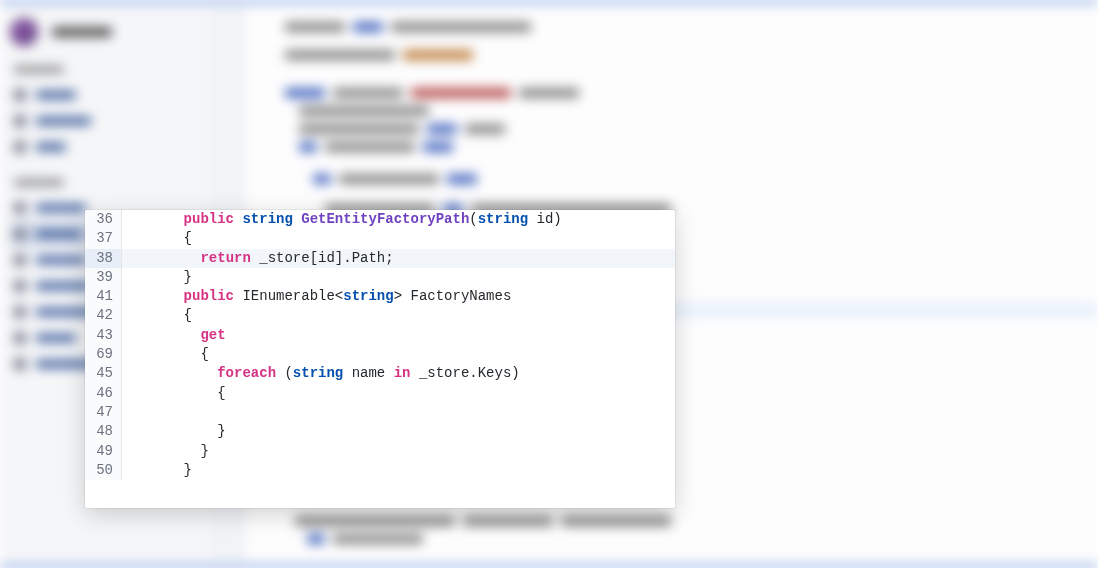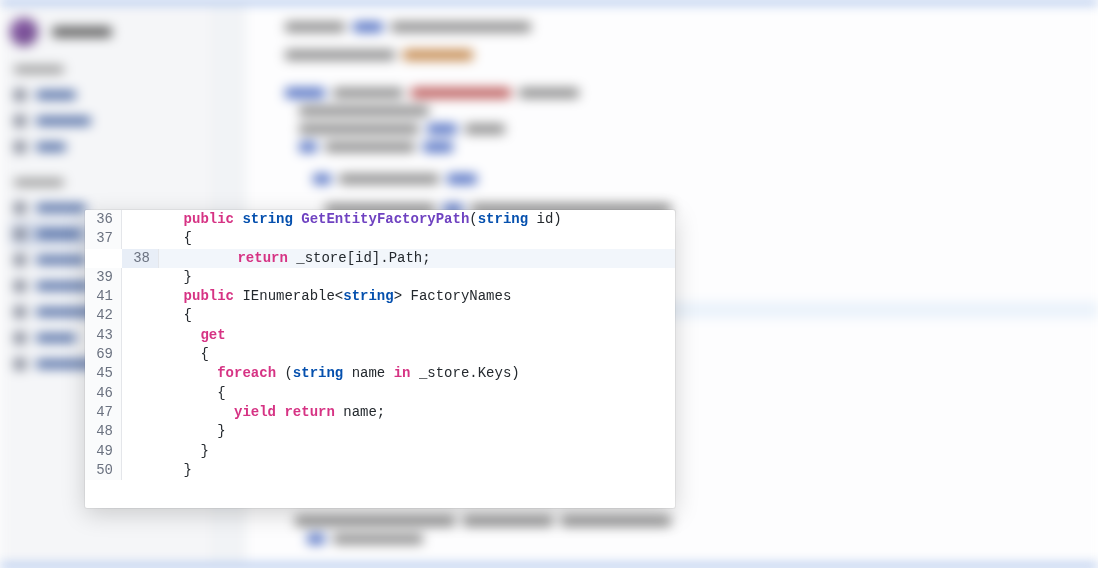--- a/index.html
+++ b/index.html
@@ -102,21 +102,21 @@
       font-family: "SF Mono", Menlo, Consolas, "Liberation Mono", monospace;
       font-size: 14px;
       line-height: 19.3px;
     }
     .code-row {
       display: flex;
       align-items: stretch;
       white-space: pre;
       gap: 16px;
     }
-    .code-row.highlighted { background: #f2f6fb; margin-left: 37px; }
+    .code-row.highlighted { background: #f2f6fb; }
     .gutter {
       width: 37px;
       text-align: right;
       padding-right: 8px;
       color: #6b7280;
       background: #fafbfc;
       border-right: 1px solid #e4e6ea;
       user-select: none;
       flex-shrink: 0;
     }
@@ -247,17 +247,17 @@
     <div class="code-row"><div class="gutter">36</div><div class="code-cell"><span>    </span><span class="kw">public</span><span> </span><span class="type">string</span><span> </span><span class="method">GetEntityFactoryPath</span><span>(</span><span class="type">string</span><span> id)</span></div></div>
     <div class="code-row"><div class="gutter">37</div><div class="code-cell"><span>    {</span></div></div>
     <div class="code-row highlighted"><div class="gutter">38</div><div class="code-cell"><span>      </span><span class="kw">return</span><span> _store[id].Path;</span></div></div>
     <div class="code-row"><div class="gutter">39</div><div class="code-cell"><span>    }</span></div></div>
     <div class="code-row"><div class="gutter">41</div><div class="code-cell"><span>    </span><span class="kw">public</span><span> IEnumerable&lt;</span><span class="type">string</span><span>&gt; FactoryNames</span></div></div>
     <div class="code-row"><div class="gutter">42</div><div class="code-cell"><span>    {</span></div></div>
     <div class="code-row"><div class="gutter">43</div><div class="code-cell"><span>      </span><span class="kw">get</span></div></div>
     <div class="code-row"><div class="gutter">69</div><div class="code-cell"><span>      {</span></div></div>
     <div class="code-row"><div class="gutter">45</div><div class="code-cell"><span>        </span><span class="kw">foreach</span><span> (</span><span class="type">string</span><span> name </span><span class="kw">in</span><span> _store.Keys)</span></div></div>
     <div class="code-row"><div class="gutter">46</div><div class="code-cell"><span>        {</span></div></div>
-    <div class="code-row"><div class="gutter">47</div><div class="code-cell"><span>          </span><span class="kw">yield</span><span> </span><span class="kw">return</span><span> name;</span></div></div>
+    <div class="code-row"><div class="gutter">47</div></div>
     <div class="code-row"><div class="gutter">48</div><div class="code-cell"><span>        }</span></div></div>
     <div class="code-row"><div class="gutter">49</div><div class="code-cell"><span>      }</span></div></div>
     <div class="code-row"><div class="gutter">50</div><div class="code-cell"><span>    }</span></div></div>
   </div>
 
 </body></html>

